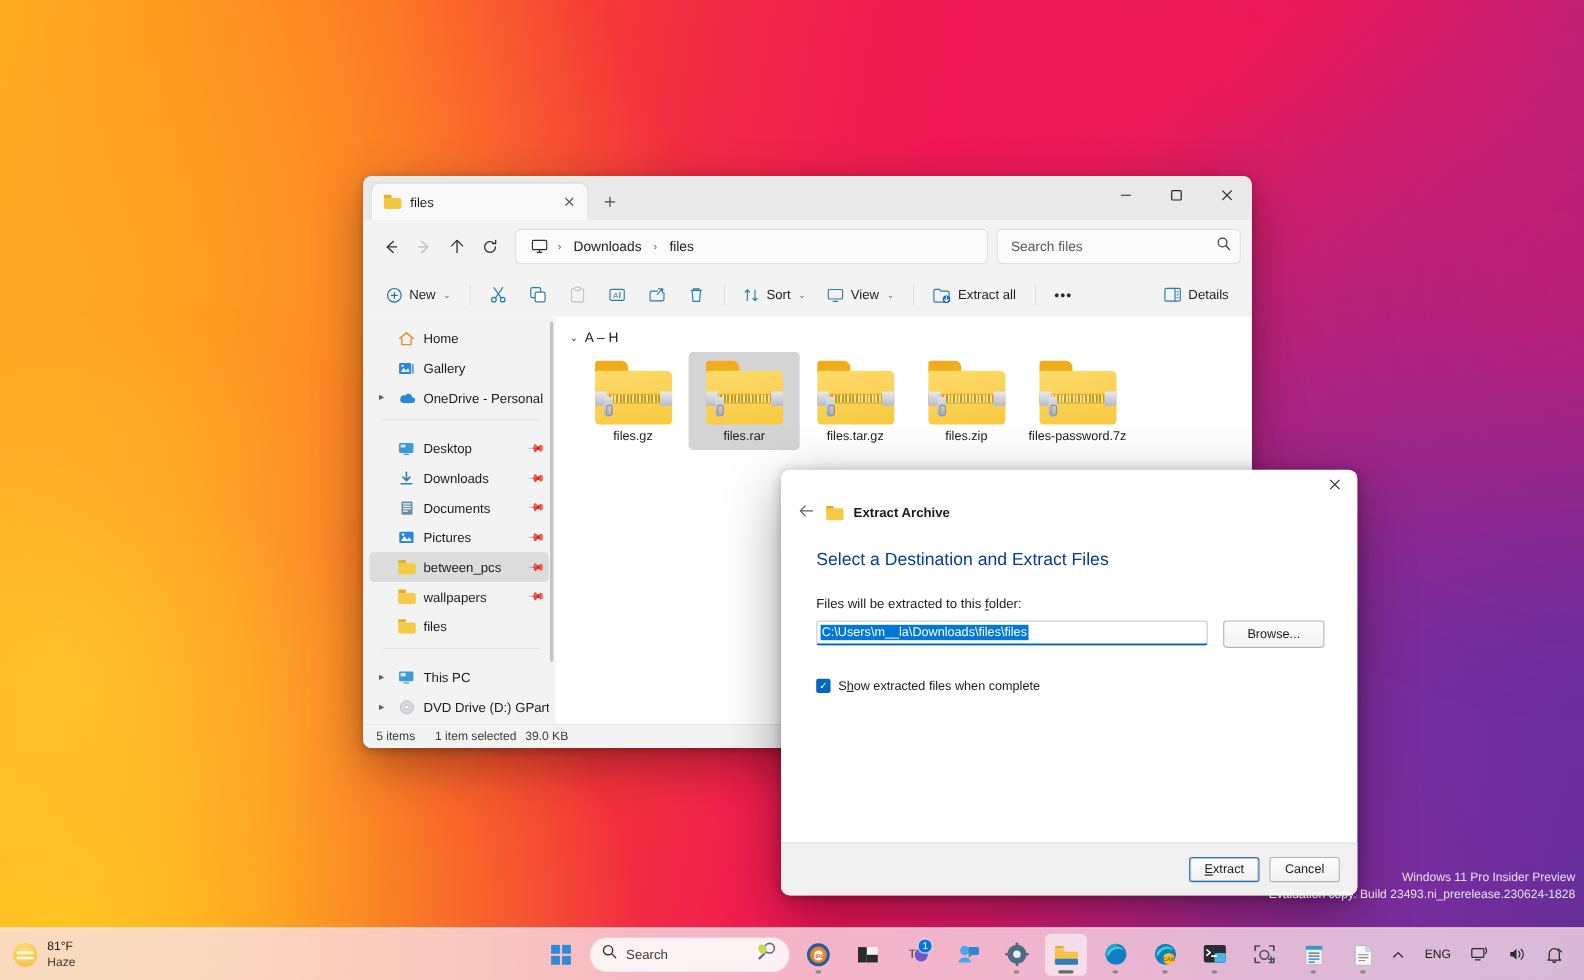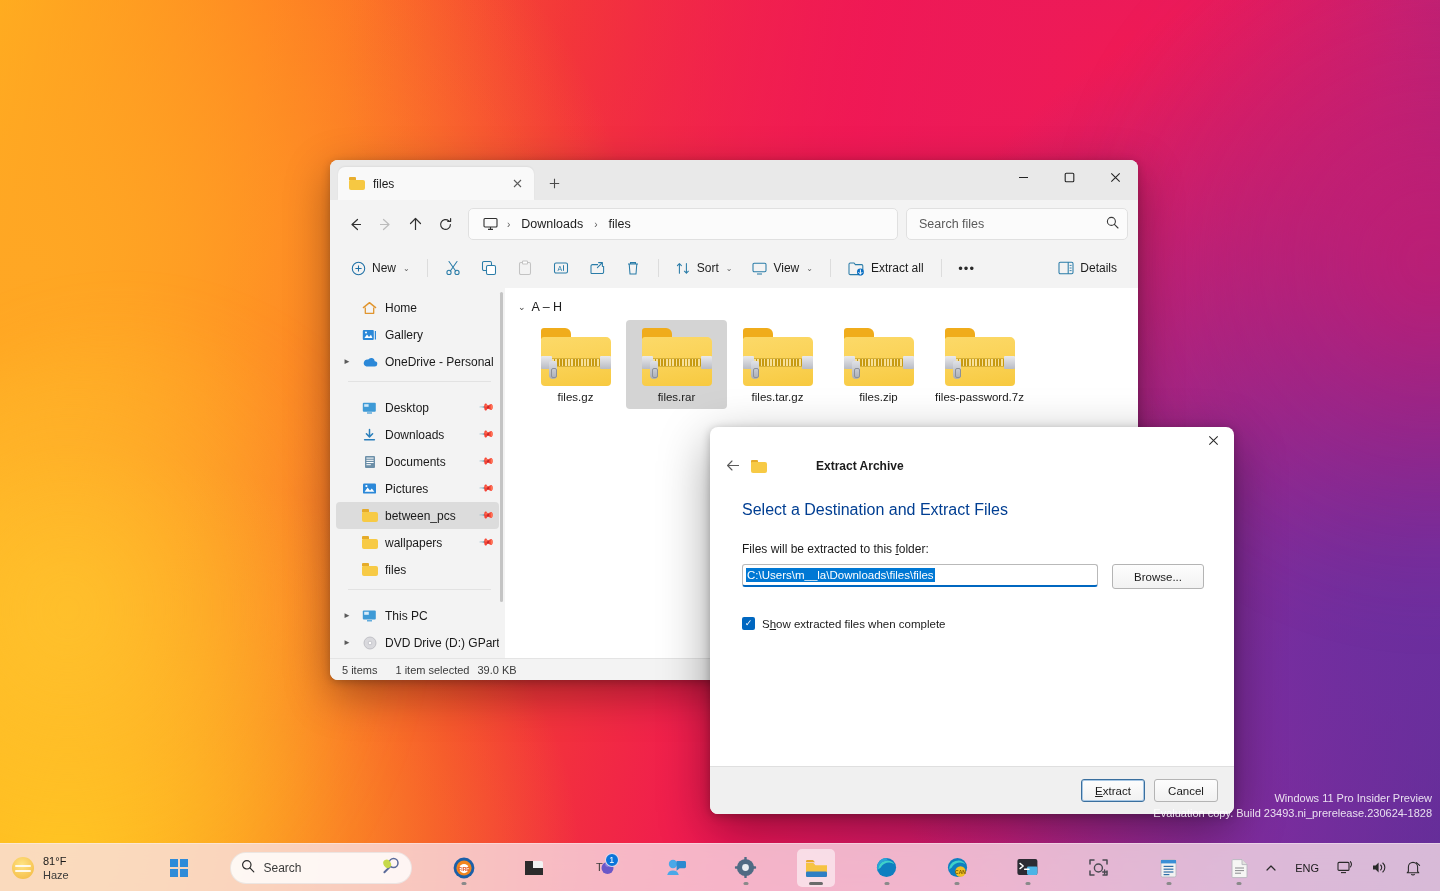--- a/index.html
+++ b/index.html
@@ -250,21 +250,21 @@
   .dlg-close {
     position: absolute; right: 0; top: 0; width: 42px; height: 26px;
     display: flex; align-items: center; justify-content: center;
     color: #2a2a2a; font-size: 13px;
   }
   .dlg-crumb {
     display: flex; align-items: center; gap: 9px;
     padding: 0 0 0 14px; height: 26px; flex: 0 0 26px;
   }
   .dlg-back { font-size: 15px; color: #5a5a5a; width: 18px; text-align: center; }
-  .dlg-crumb-title { font-size: 12px; color: #1b1b1b; font-weight: bold; margin-left: 40px; }
+  .dlg-crumb-title { font-size: 12px; color: #1b1b1b; font-weight: bold; }
   .dlg-body { flex: 1; padding: 22px 30px 0 32px; min-height: 0; }
   .dlg-h1 { font-size: 16px; color: #003e92; font-weight: normal; margin-bottom: 23px; }
   .dlg-lbl { font-size: 12px; color: #1b1b1b; margin-bottom: 8px; }
   .dlg-lbl u { text-decoration: underline; }
   .path-row { display: flex; gap: 14px; }
   .path-input {
     flex: 1; height: 23px;
     border: 1px solid #b9b9b9; border-bottom: 2px solid #0067c0;
     border-radius: 3px; background: #fff;
     display: flex; align-items: center; padding: 0 3px;
@@ -325,21 +325,21 @@
     position: relative; flex: 0 0 22px;
   }
   .weather-ico:after {
     content: ""; position: absolute; left: 3px; top: 8px; width: 16px; height: 2px;
     background: rgba(255,255,255,.85); border-radius: 1px;
     box-shadow: 0 5px 0 rgba(255,255,255,.85);
   }
   .weather-txt { font-size: 11px; color: #1b1b1b; line-height: 14px; }
   .weather-txt .cond { color: #3a3a3a; }
 
-  .tb-center { flex: 1; display: flex; align-items: center; justify-content: space-between; gap: 7px; }
+  .tb-center { flex: 1; display: flex; align-items: center; justify-content: flex-end; gap: 7px; }
   .start-btn {
     width: 38px; height: 38px; border-radius: 5px;
     display: flex; align-items: center; justify-content: center;
   }
   .win-logo { width: 18px; height: 18px; display: grid; grid-template-columns: 8px 8px; grid-template-rows: 8px 8px; gap: 2px; }
   .win-logo i { background: #2e8bd8; display: block; }
   .search-pill {
     width: 182px; height: 32px; border-radius: 16px;
     background: rgba(255,255,255,.82);
     border: 1px solid rgba(0,0,0,.07);

